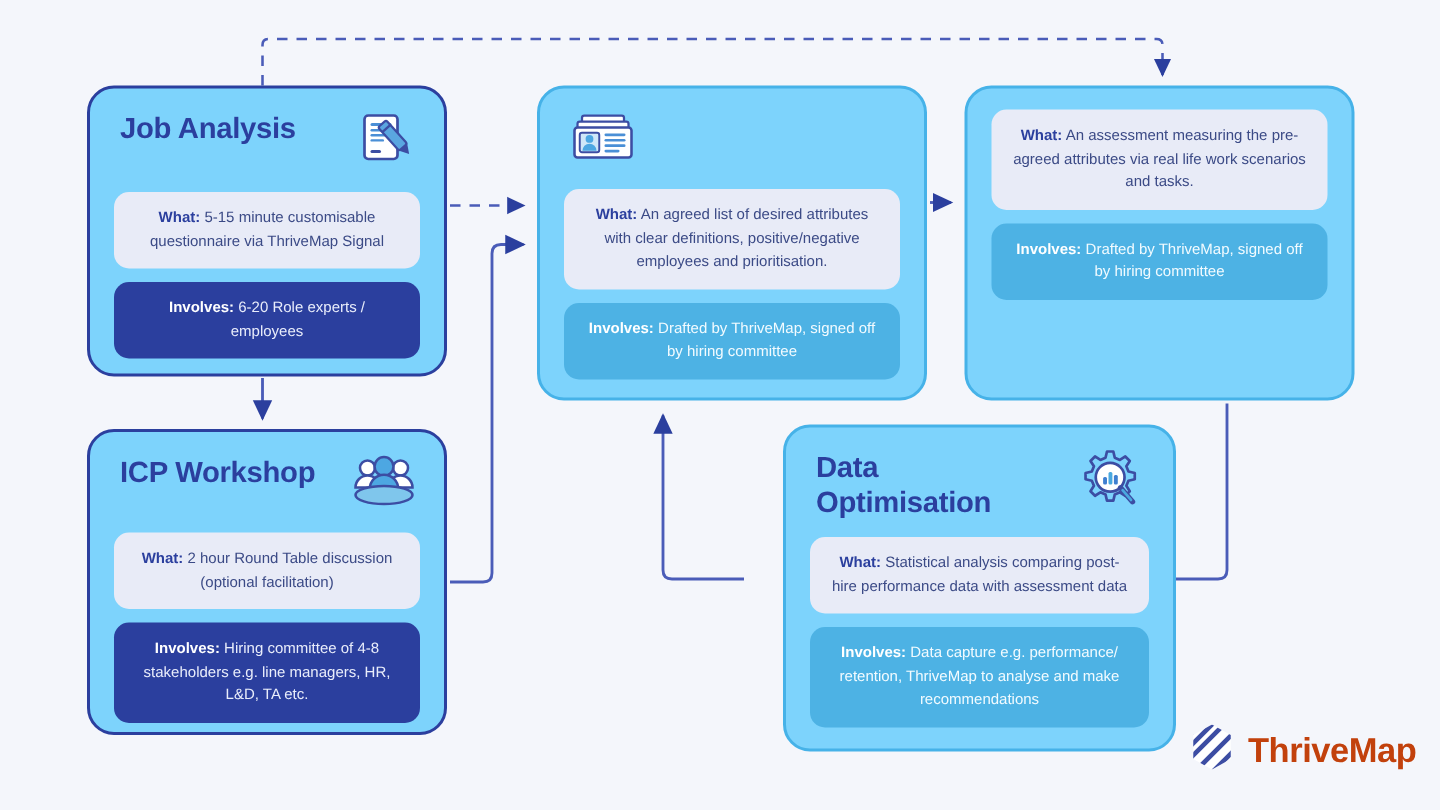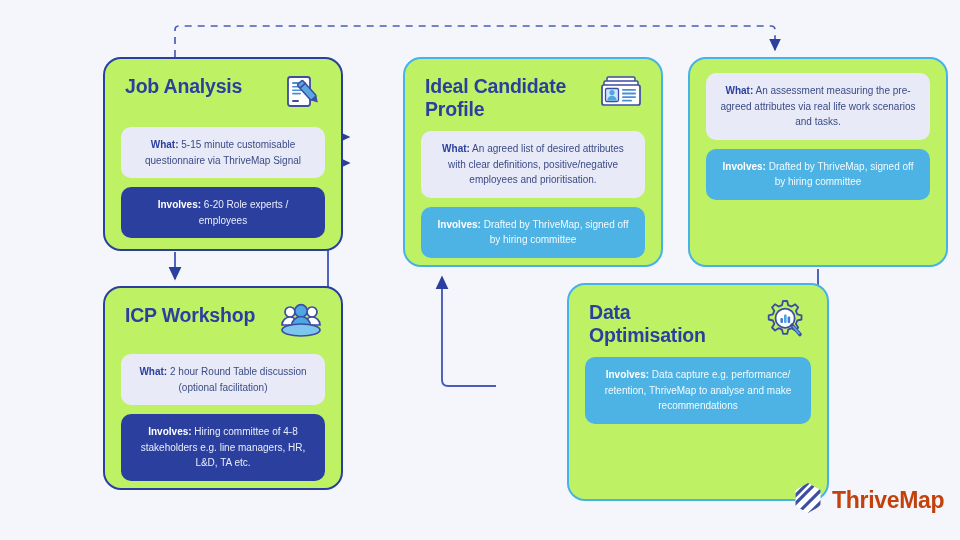--- a/index.html
+++ b/index.html
@@ -11,26 +11,25 @@
     position:relative;
   }
   .stage{position:absolute;inset:0;}
 
   
   .wires{position:absolute;left:0;top:0;width:960px;height:540px;z-index:1;}
 
   
   .card{
     position:absolute;
-    background:#bef264;
+    background:#7dd3fc;
     border-radius:18px;
     box-sizing:border-box;
     z-index:2;
     padding:14px 16px 14px 16px;
-    margin-left:45px;
   }
   .card.navy{border:2.5px solid #2b3f9e;}
   .card.sky{border:2.5px solid #46b2e8;}
 
   .card-head{
     display:flex;align-items:flex-start;justify-content:space-between;
     gap:8px;
     margin:2px 2px 10px 4px;
   }
   .card-title{
@@ -160,22 +159,20 @@
     <div class="panel what">
       <b>What:</b><span> 2 hour Round Table discussion (optional facilitation)</span>
     </div>
     <div class="panel involves-navy">
       <b>Involves:</b><span> Hiring committee of 4-8 stakeholders e.g. line managers, HR, L&amp;D, TA etc.</span>
     </div>
   </div>
 
   <div class="card sky" id="card-ideal-candidate">
     <div class="card-head">
-      <div class="card-title">Ideal Candidate
-Profile</div>
       <div class="card-icon">
         <svg width="44" height="38" viewBox="0 0 44 38">
           <rect x="8" y="4" width="28" height="5" rx="1.5" fill="#ffffff" stroke="#3c4da3" stroke-width="1.5"></rect>
           <rect x="5" y="8" width="34" height="5" rx="1.5" fill="#ffffff" stroke="#3c4da3" stroke-width="1.5"></rect>
           <rect x="3" y="12" width="38" height="20" rx="2" fill="#ffffff" stroke="#3c4da3" stroke-width="1.7"></rect>
           <rect x="6.5" y="15.5" width="13" height="13" rx="1.5" fill="#cfe7f8" stroke="#3c4da3" stroke-width="1.3"></rect>
           <circle cx="13" cy="19.6" r="2.6" fill="#4da7e2"></circle>
           <path d="M8.3,27.5 a4.7,4.7 0 0 1 9.4,0 z" fill="#4da7e2"></path>
           <rect x="23" y="16" width="14" height="1.8" rx="0.9" fill="#4a8fd6"></rect>
           <rect x="23" y="19.6" width="14" height="1.8" rx="0.9" fill="#4a8fd6"></rect>
@@ -211,20 +208,23 @@
             <path d="M20,2 l4.2,0 l1,4.2 l3.4,1.4 l3.6,-2.3 l3,3 l-2.3,3.6 l1.4,3.4 l4.2,1 l0,4.2 l-4.2,1 l-1.4,3.4 l2.3,3.6 l-3,3 l-3.6,-2.3 l-3.4,1.4 l-1,4.2 l-4.2,0 l-1,-4.2 l-3.4,-1.4 l-3.6,2.3 l-3,-3 l2.3,-3.6 l-1.4,-3.4 l-4.2,-1 l0,-4.2 l4.2,-1 l1.4,-3.4 l-2.3,-3.6 l3,-3 l3.6,2.3 l3.4,-1.4 z"></path>
           </g>
           <circle cx="22.1" cy="19.2" r="9.6" fill="#ffffff" stroke="#3c4da3" stroke-width="1.8"></circle>
           <rect x="17.4" y="19" width="2.6" height="5" rx="1" fill="#3f7fd0"></rect>
           <rect x="21" y="15.6" width="2.6" height="8.4" rx="1" fill="#49a8df"></rect>
           <rect x="24.6" y="17.6" width="2.6" height="6.4" rx="1" fill="#3f7fd0"></rect>
           <line x1="29" y1="26.2" x2="37" y2="35.5" stroke="#3c4da3" stroke-width="3.6" stroke-linecap="round"></line>
           <line x1="30.4" y1="27.8" x2="36" y2="34.3" stroke="#49a8df" stroke-width="1.8" stroke-linecap="round"></line>
         </svg>
       </div>
+    </div>
+    <div class="panel what">
+      <b>What:</b><span> Statistical analysis comparing post-hire performance data with assessment data</span>
     </div>
     <div class="panel involves-sky">
       <b>Involves:</b><span> Data capture e.g. performance/ retention, ThriveMap to analyse and make recommendations</span>
     </div>
   </div>
 
   <div class="logo">
     <div>
       <svg width="30" height="32" viewBox="0 0 30 32">
         <defs>

